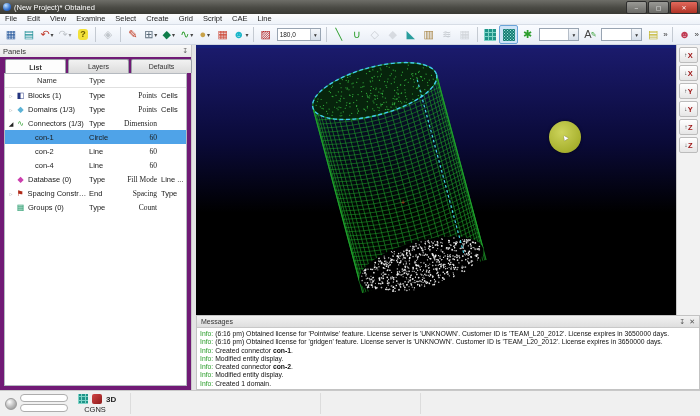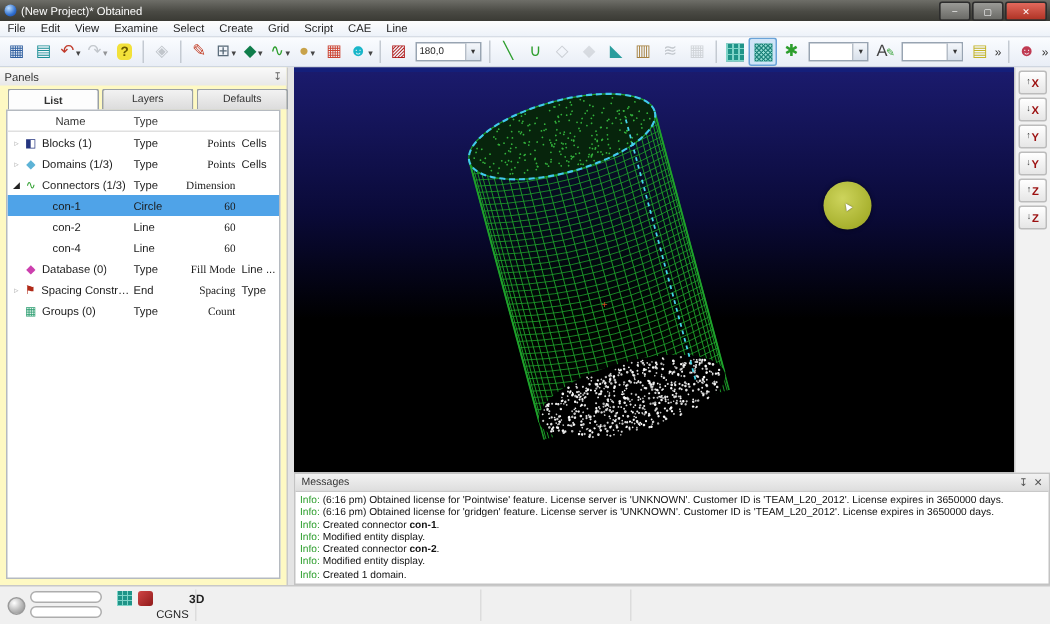--- a/index.html
+++ b/index.html
@@ -41,21 +41,21 @@
     font-size:5.5px;color:#333;background:linear-gradient(180deg,#f4f7fb,#d8e0ea);border-left:1px solid #b6bec8;}
   .tb-ovf{font-size:8px;color:#333;margin:0 1px;}
   .chip{width:12px;height:12px;display:block;}
   .chip-grid{background:#1f9488;
     background-image:repeating-linear-gradient(0deg,#7fd4c8 0 1px,transparent 1px 4px),
                      repeating-linear-gradient(90deg,#7fd4c8 0 1px,transparent 1px 4px);}
   .chip-speckle{background:#157d74;
     background-image:radial-gradient(#9fe4da 0.6px,transparent 0.7px),radial-gradient(#9fe4da 0.6px,transparent 0.7px);
     background-size:3px 3px;background-position:0 0,1.5px 1.5px;}
   
-  .leftpanel{position:absolute;left:0;top:45px;width:192px;height:345px;background:#fef9c3;
+  .leftpanel{position:absolute;left:0;top:45px;width:192px;height:345px;background:#701a75;
     border-right:1px solid #c9c9c9;box-sizing:border-box;}
   .panel-hdr{height:12px;display:flex;align-items:center;font-size:7.5px;color:#333;
     padding:0 3px;background:linear-gradient(180deg,#fafafa,#e8e8e8);}
   .panel-hdr .title{flex:1;}
   .pin{font-size:7px;color:#666;}
   .tabs{position:absolute;left:5px;top:14px;height:14px;display:flex;}
   .tab{width:59px;height:13px;margin-right:2px;border:1px solid #9aa0a6;border-bottom:none;
     border-radius:2px 2px 0 0;background:linear-gradient(180deg,#f2f2f2,#dcdcdc);
     font-size:7px;color:#333;display:flex;align-items:center;justify-content:center;}
   .tab.active{background:#fdfdfd;height:14px;font-weight:bold;}
@@ -107,22 +107,22 @@
     border-top:1px solid #c8c8c8;box-sizing:border-box;}
   .sb-sphere{position:absolute;left:5px;top:7px;width:12px;height:12px;border-radius:50%;
     background:radial-gradient(circle at 35% 30%,#ffffff,#b9b9b9 55%,#8a8a8a);border:1px solid #9a9a9a;box-sizing:border-box;}
   .sb-pill{position:absolute;left:20px;width:48px;height:8px;border:1px solid #adadad;border-radius:4px;background:#fff;box-sizing:border-box;}
   .sb-pill.p1{top:3px;} .sb-pill.p2{top:13px;}
   .sb-icons{position:absolute;left:78px;top:3px;display:flex;align-items:center;}
   .sb-grid{width:10px;height:10px;background:#1f9488;
     background-image:repeating-linear-gradient(0deg,#7fd4c8 0 1px,transparent 1px 3.3px),
                      repeating-linear-gradient(90deg,#7fd4c8 0 1px,transparent 1px 3.3px);margin-right:4px;}
   .sb-red{width:10px;height:10px;background:linear-gradient(135deg,#d04545,#8f1a1a);border-radius:2px;margin-right:4px;}
-  .sb-3d{font-size:8px;font-weight:bold;color:#222;margin-left:20px;}
-  .sb-cae{position:absolute;left:92px;top:14px;width:46px;text-align:center;font-size:7.5px;color:#222;}
+  .sb-3d{font-size:8px;font-weight:bold;color:#222;}
+  .sb-cae{position:absolute;left:72px;top:14px;width:46px;text-align:center;font-size:7.5px;color:#222;}
   .sb-vline{position:absolute;top:2px;bottom:2px;width:1px;background:#dcdcdc;}
 </style>
 </head>
 <body>
 
 <div id="app">
 
   <div class="titlebar">
     <span class="appicon"></span>
     <span>(New Project)* Obtained</span>

